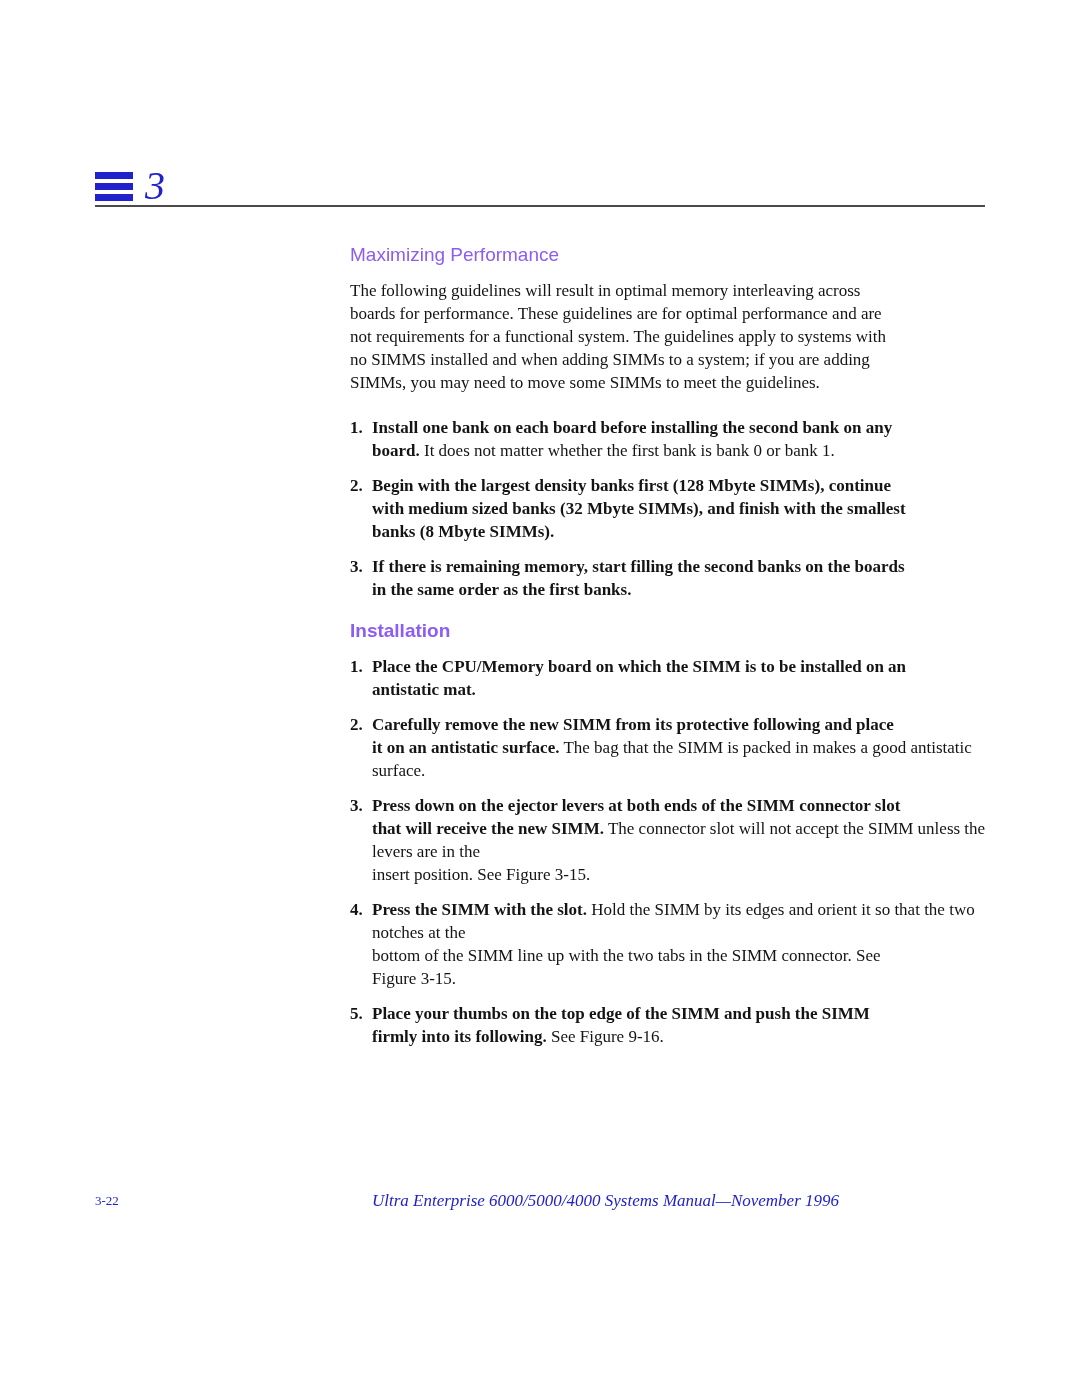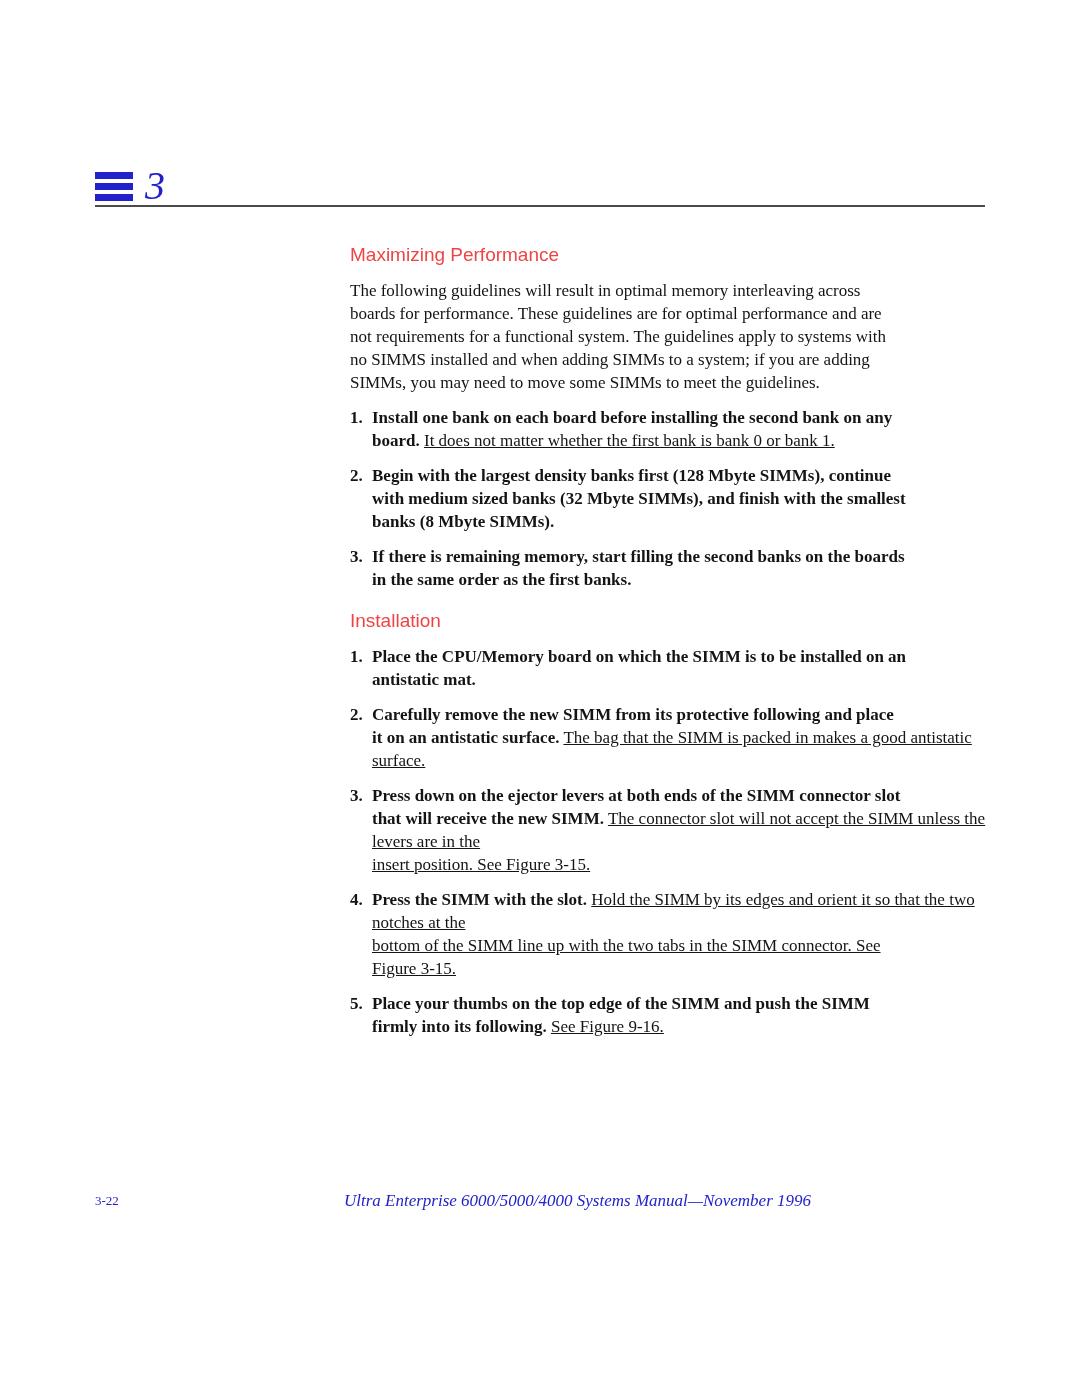--- a/index.html
+++ b/index.html
@@ -44,55 +44,55 @@
     left: 350px;
     top: 243px;
     width: 665px;
   }
   .section-heading {
     font-family: "Liberation Sans", sans-serif;
     font-weight: 400;
     font-size: 19px;
     line-height: 24px;
     margin: 0 0 12px 0;
-    color: #ef4444;
-  }
-  .section-heading.second { margin-top: 18px; }
+    color: #8b5cf6;
+  }
+  .section-heading.second { margin-top: 18px; font-weight: bold; }
   .lines { white-space: pre-line; }
   .intro-paragraph {
     font-size: 17px;
     line-height: 23px;
-    margin: 0 0 12px 0;
+    margin: 0 0 22px 0;
   }
   .list-item {
     display: flex;
     margin-bottom: 12px;
     font-size: 17px;
     line-height: 23px;
   }
   .item-number {
     width: 22px;
     flex-shrink: 0;
     font-weight: bold;
   }
   .item-text { flex: 1; }
   .bold-lines { font-weight: bold; }
-  .normal-lines { font-weight: normal; text-decoration: underline; }
+  .normal-lines { font-weight: normal; }
   
   .footer-page-number {
     position: absolute;
     left: 95px;
     top: 1191px;
     font-size: 13px;
     line-height: 20px;
     color: #2222cc;
   }
   .footer-title {
     position: absolute;
-    left: 344px;
+    left: 372px;
     top: 1191px;
     font-size: 17px;
     line-height: 20px;
     font-style: italic;
     color: #2222cc;
   }
 </style>
 </head>
 <body>
 

